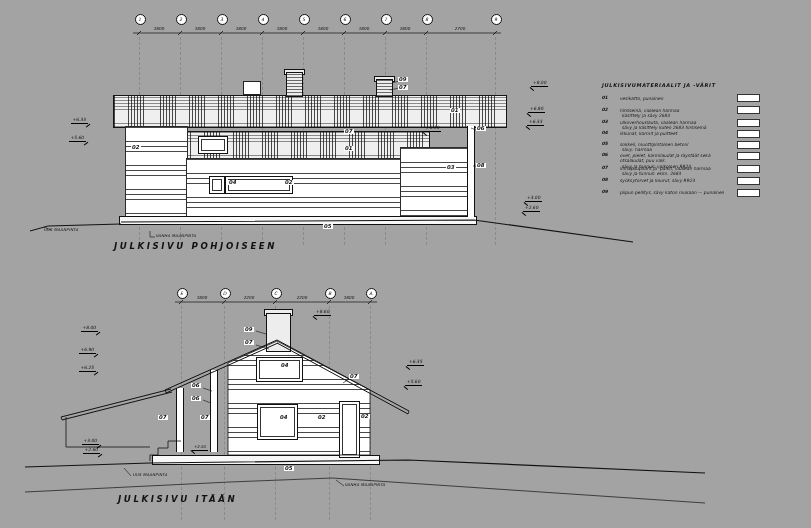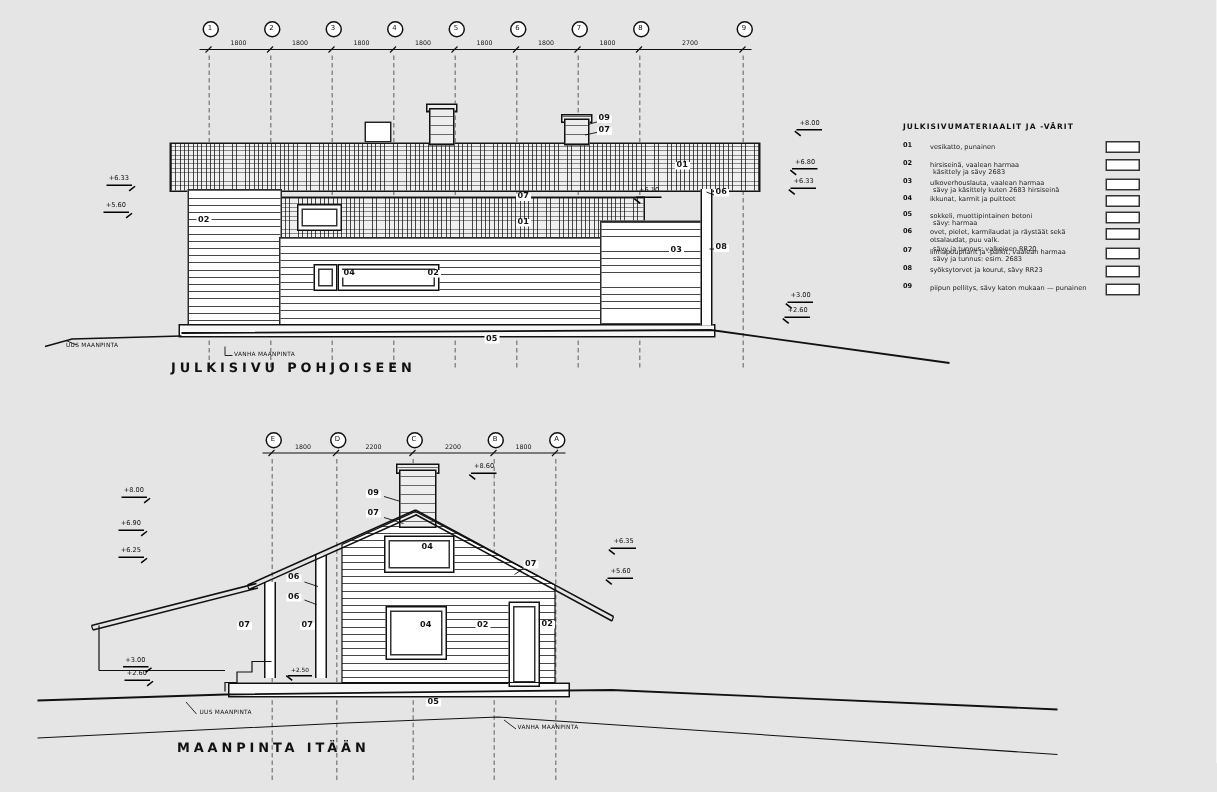--- a/index.html
+++ b/index.html
@@ -1,17 +1,17 @@
 <!DOCTYPE html>
 <html><head>
 <meta charset="utf-8">
 <style>
   html,body{margin:0;padding:0;background:#fff;}
-  #sheet{position:relative;width:811px;height:528px;background:#e5e5e5;overflow:hidden;
-         font-family:"DejaVu Sans",sans-serif;color:#111;}
+  #sheet{position:relative;width:811px;height:528px;background:#a3a3a3;overflow:hidden;
+         font-family:"DejaVu Sans",sans-serif;color:#111;font-style:italic;}
   .abs{position:absolute;}
   
   .bubble{position:absolute;width:9px;height:9px;border:0.8px solid #111;border-radius:50%;
           background:#fff;font-size:4.6px;line-height:9px;text-align:center;z-index:6;}
   
   .gridv{position:absolute;width:0;border-left:0.7px dashed #8a8a8a;z-index:1;}
   
   .dimnum{position:absolute;width:24px;text-align:center;font-size:4.2px;z-index:6;}
   
   .hatch{position:absolute;background-color:#efefef;border:0.9px solid #151515;z-index:2;
@@ -213,21 +213,21 @@
   <div class="lvl lvl-r" style="left:72px;top:326px;width:26px;text-align:right"><span>+8.00</span></div>
   <div class="lvl lvl-r" style="left:70px;top:348px;width:26px;text-align:right"><span>+6.90</span></div>
   <div class="lvl lvl-r" style="left:70px;top:366px;width:26px;text-align:right"><span>+6.25</span></div>
   <div class="lvl lvl-r" style="left:73px;top:439px;width:26px;text-align:right"><span>+3.00</span></div>
   <div class="lvl lvl-r" style="left:74px;top:448px;width:26px;text-align:right"><span>+2.60</span></div>
   <div class="lvl lvl-l" style="left:407px;top:360px"><span>+6.35</span></div>
   <div class="lvl lvl-l" style="left:405px;top:380px"><span>+5.60</span></div>
 
   <div class="note" style="left:133px;top:473px">UUS MAANPINTA</div>
   <div class="note" style="left:345px;top:483px">VANHA MAANPINTA</div>
-  <div class="dtitle" style="left:118px;top:494px">MAANPINTA ITÄÄN</div>
+  <div class="dtitle" style="left:118px;top:494px">JULKISIVU ITÄÄN</div>
 
   <div class="leg-title" style="left:602px;top:82px">JULKISIVUMATERIAALIT JA -VÄRIT</div>
 
   <div class="leg-code" style="left:602px;top:96px">01</div>
   <div class="leg-text" style="left:620px;top:96px">
       <div>vesikatto, punainen</div>
       <div style="padding-left:2px"></div>
     </div>
   <div class="swatch" style="left:737px;top:94px"></div>
 

